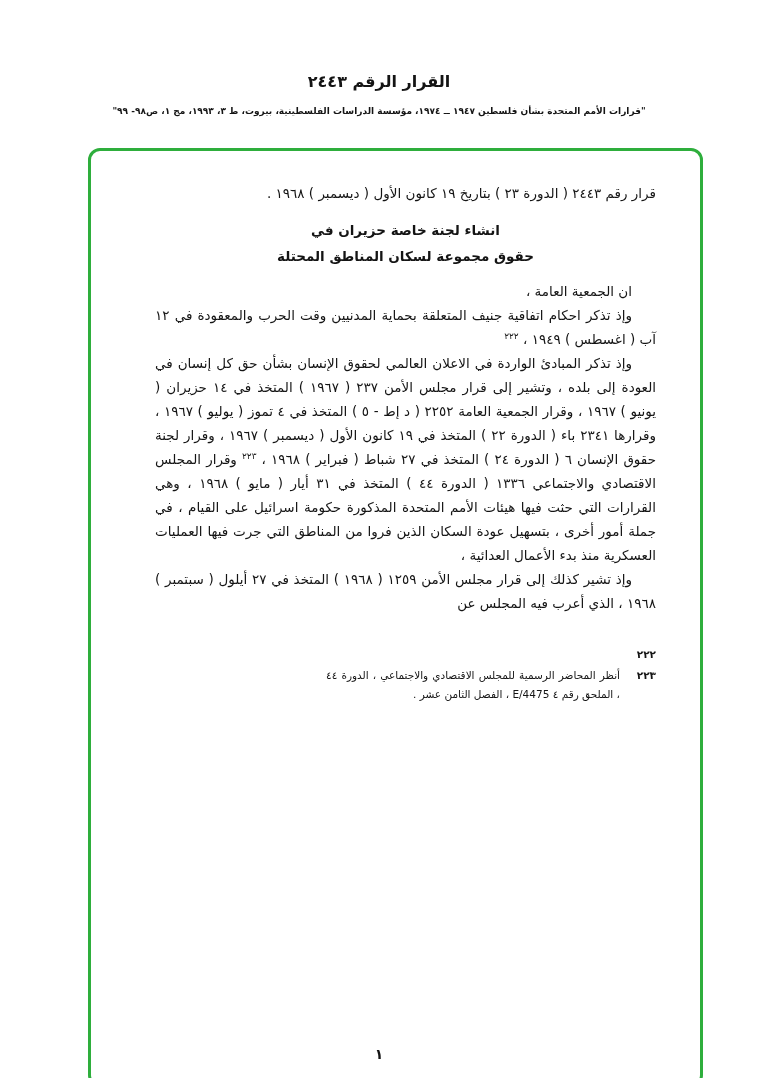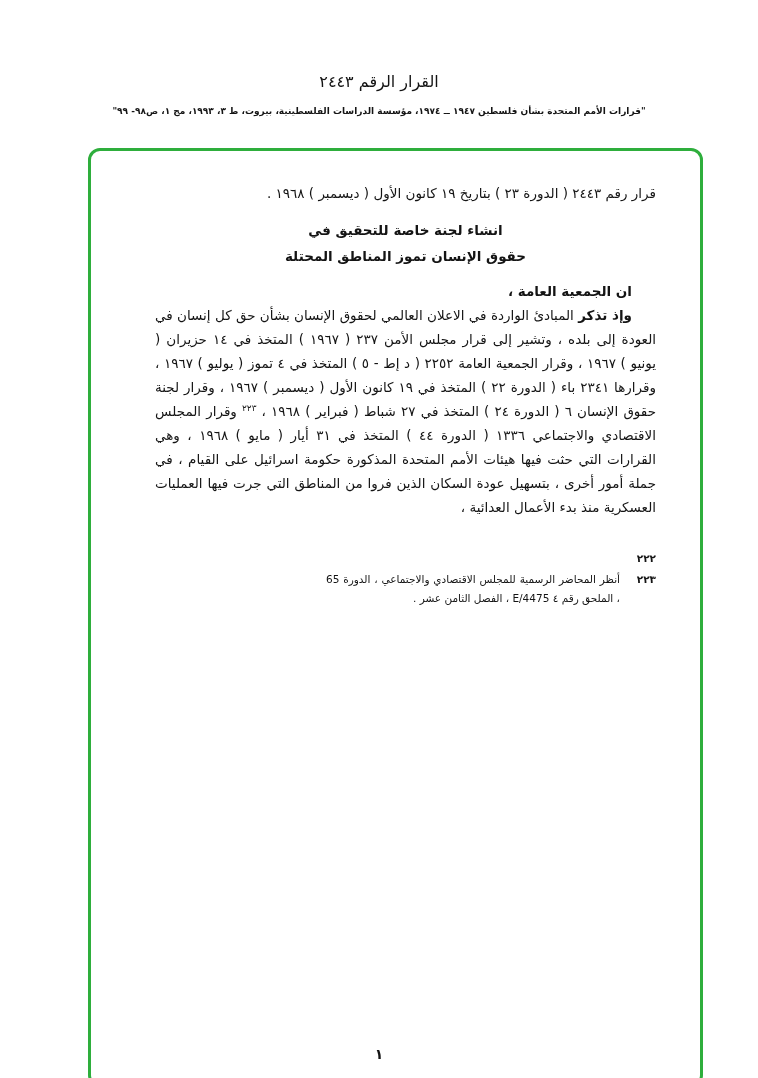--- a/index.html
+++ b/index.html
@@ -5,21 +5,21 @@
   :root { --green:#2eae3c; --ink:#141414; }
   * { margin:0; padding:0; box-sizing:border-box; }
   html,body { background:#ffffff; }
   body {
     width:758px; height:1078px; position:relative;
     font-family:"DejaVu Sans", sans-serif;
     color:var(--ink);
     overflow:hidden;
   }
   .doc-title {
-    text-align:center; font-weight:normal; font-size:16px;
+    text-align:center; font-weight:bold; font-size:16px;
     padding-top:72px; letter-spacing:0.5px;
   }
   .doc-source {
     text-align:center; font-size:9px; font-weight:bold;
     margin-top:15px; direction:rtl;
   }
   .frame {
     position:absolute; left:88px; top:148px;
     width:615px; height:939px;
     border:3px solid var(--green);
@@ -33,21 +33,21 @@
   }
   .headings {
     text-align:center; font-weight:bold;
     font-size:13.5px; line-height:26px;
     margin:12px 0 10px 0;
   }
   .para {
     font-size:13.5px; line-height:24px;
     text-align:justify; text-indent:24px;
   }
-  .bold { font-weight:bold; }
+  .bold { font-weight:normal; }
   sup { font-size:9px; line-height:0; }
   .footnotes {
     margin-top:30px;
     width:330px;
     font-size:10.5px; line-height:19px;
   }
   .footnote { display:flex; gap:12px; margin-bottom:2px; }
   .fn-num { min-width:24px; font-weight:bold; flex:none; }
   .fn-text { text-align:justify; }
   .page-number {
@@ -58,33 +58,35 @@
 </head>
 <body>
 
 <div class="doc-title">القرار الرقم ٢٤٤٣</div>
 <div class="doc-source">"قرارات الأمم المتحدة بشأن فلسطين ١٩٤٧ ــ ١٩٧٤، مؤسسة الدراسات الفلسطينية، بيروت، ط ٣، ١٩٩٣، مج ١، ص٩٨- ٩٩"</div>
 
 <div class="frame">
   <div class="intro">قرار رقم ٢٤٤٣ ( الدورة ٢٣ ) بتاريخ ١٩ كانون الأول ( ديسمبر ) ١٩٦٨ .</div>
 
   <div class="headings">
-    <div>انشاء لجنة خاصة للتحقيق في</div>
-    <div>حقوق الإنسان تموز المناطق المحتلة</div>
+    <div>انشاء لجنة خاصة حزيران في</div>
+    <div>حقوق مجموعة لسكان المناطق المحتلة</div>
   </div>
 
   <div id="paragraphs">
       <div class="para"><span class="bold">ان الجمعية العامة ،</span></div>
+      <div class="para"><span class="bold">وإذ تذكر</span><span> احكام اتفاقية جنيف المتعلقة بحماية المدنيين وقت الحرب والمعقودة في ١٢ آب ( اغسطس ) ١٩٤٩ ، </span><sup>٢٢٢</sup></div>
       <div class="para"><span class="bold">وإذ تذكر</span><span> المبادئ الواردة في الاعلان العالمي لحقوق الإنسان بشأن حق كل إنسان في العودة إلى بلده ، وتشير إلى قرار مجلس الأمن ٢٣٧ ( ١٩٦٧ ) المتخذ في ١٤ حزيران ( يونيو ) ١٩٦٧ ، وقرار الجمعية العامة ٢٢٥٢ ( د إط - ٥ ) المتخذ في ٤ تموز ( يوليو ) ١٩٦٧ ، وقرارها ٢٣٤١ باء ( الدورة ٢٢ ) المتخذ في ١٩ كانون الأول ( ديسمبر ) ١٩٦٧ ، وقرار لجنة حقوق الإنسان ٦ ( الدورة ٢٤ ) المتخذ في ٢٧ شباط ( فبراير ) ١٩٦٨ ، </span><sup>٢٢٣</sup><span> وقرار المجلس الاقتصادي والاجتماعي ١٣٣٦ ( الدورة ٤٤ ) المتخذ في ٣١ أيار ( مايو ) ١٩٦٨ ، وهي القرارات التي حثت فيها هيئات الأمم المتحدة المذكورة حكومة اسرائيل على القيام ، في جملة أمور أخرى ، بتسهيل عودة السكان الذين فروا من المناطق التي جرت فيها العمليات العسكرية منذ بدء الأعمال العدائية ،</span></div>
+      <div class="para"><span class="bold">وإذ تشير كذلك</span><span> إلى قرار مجلس الأمن ١٢٥٩ ( ١٩٦٨ ) المتخذ في ٢٧ أيلول ( سبتمبر ) ١٩٦٨ ، الذي أعرب فيه المجلس عن</span></div>
     </div>
 
   <div id="footnotes" class="footnotes">
       <div class="footnote">
         <span class="fn-num">٢٢٢</span>
       </div>
       <div class="footnote">
         <span class="fn-num">٢٢٣</span>
-        <span class="fn-text">أنظر المحاضر الرسمية للمجلس الاقتصادي والاجتماعي ، الدورة 65 ، الملحق رقم ٤ E/4475 ، الفصل الثامن عشر .</span>
+        <span class="fn-text">أنظر المحاضر الرسمية للمجلس الاقتصادي والاجتماعي ، الدورة ٤٤ ، الملحق رقم ٤ E/4475 ، الفصل الثامن عشر .</span>
       </div>
     </div>
 </div>
 
 <div class="page-number">١</div>
 
 </body></html>

